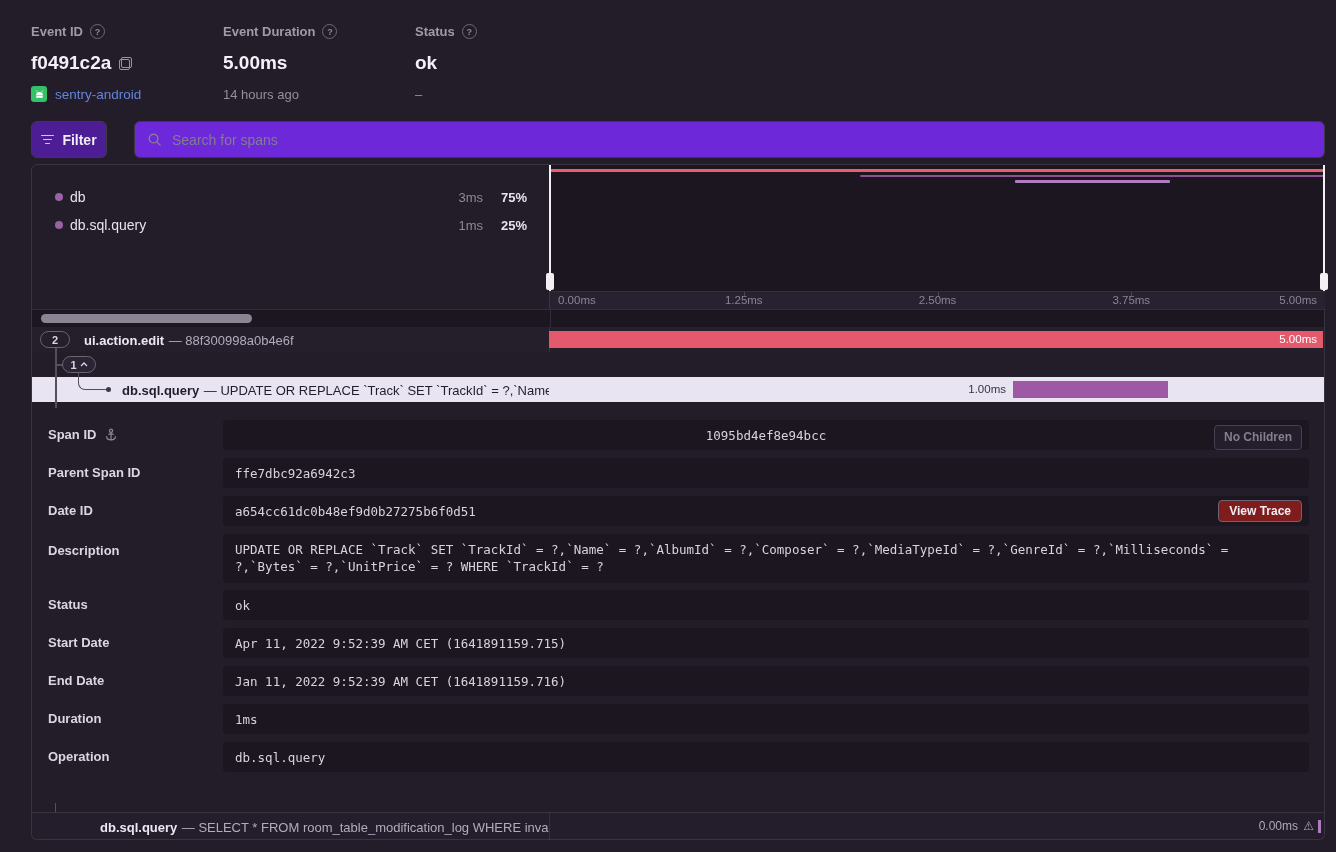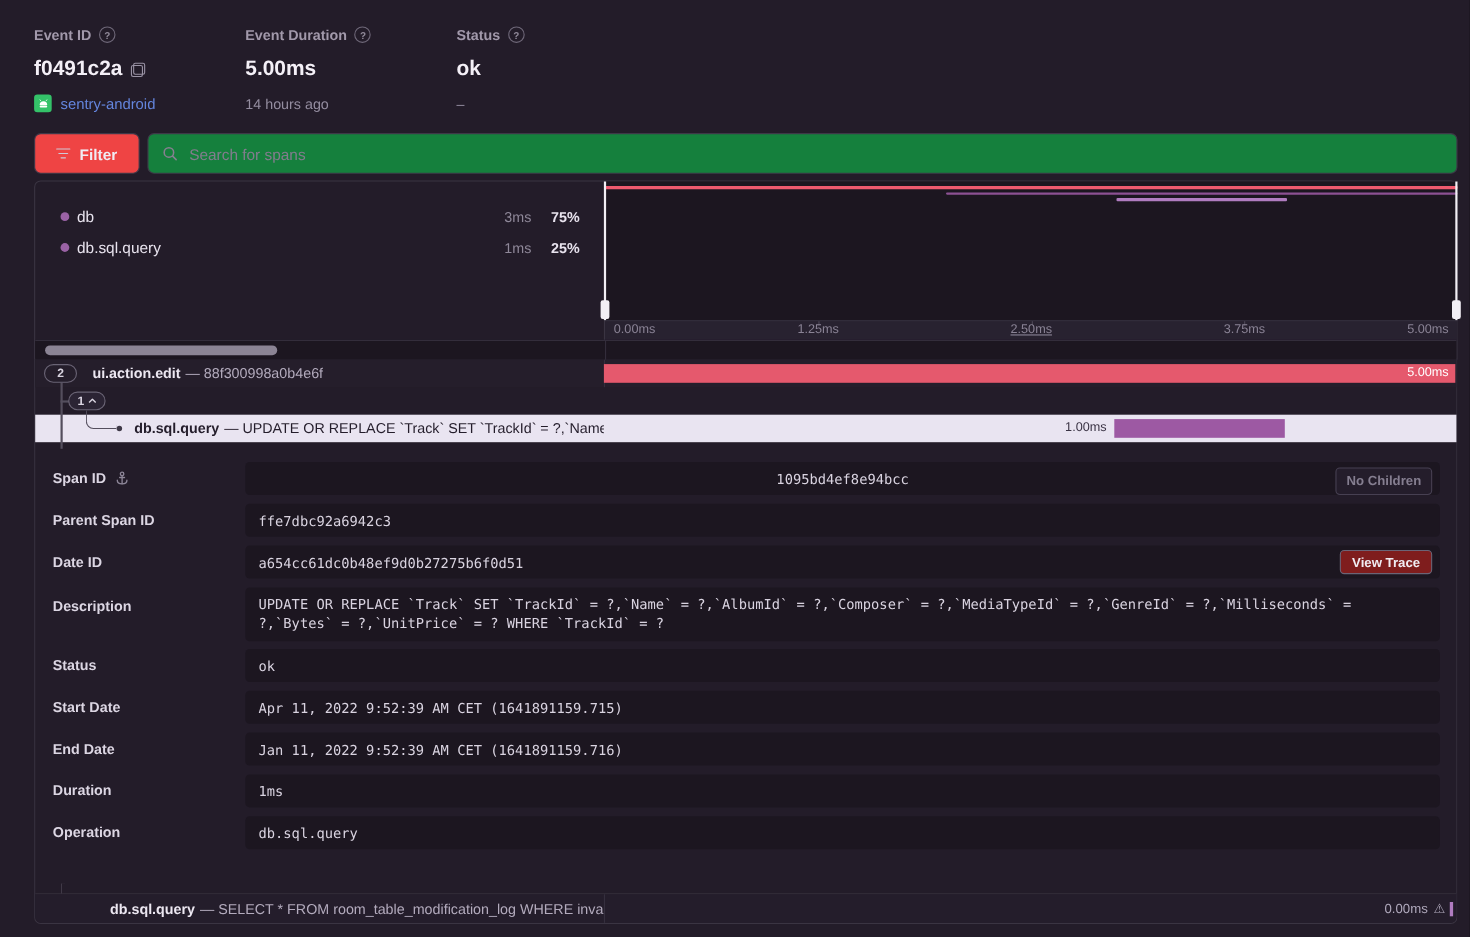--- a/index.html
+++ b/index.html
@@ -17,29 +17,29 @@
     font-size:9px; font-weight:bold; color:#8f8898; cursor:pointer; }
   .meta-value { margin-top:13px; font-size:19px; font-weight:bold; color:#f4f0f7; display:flex; align-items:center; gap:8px; }
   .meta-sub { margin-top:13px; font-size:13px; color:#948da0; }
   .copy-icon { position:relative; width:13px; height:13px; display:inline-block; cursor:pointer; }
   .copy-icon::before { content:""; position:absolute; left:0; bottom:0; width:9px; height:9px; border:1.4px solid #9a93a5; border-radius:2px; }
   .copy-icon::after { content:""; position:absolute; right:0; top:0; width:9px; height:9px; border:1.4px solid #9a93a5; border-radius:2px; }
   .project-row { margin-top:12px; display:flex; align-items:flex-end; gap:8px; }
   .android-icon { width:16px; height:16px; border-radius:3px; display:inline-flex; align-items:center; justify-content:center; }
   .project-link { font-size:13.5px; text-decoration:none; cursor:pointer; }
   
-  .filter-btn { position:absolute; left:31px; top:121px; width:96px; height:37px;
-    border:1px solid #3e3848; border-radius:6px; background:#ef4444;
+  .filter-btn { position:absolute; left:31px; top:121px; width:76px; height:37px;
+    border:1px solid #3e3848; border-radius:6px; background:#4c1d95;
     display:flex; align-items:center; justify-content:center; gap:8px; cursor:pointer; }
   .filter-btn span.lbl { font-size:14px; font-weight:bold; color:#f0ecf3; }
   .filter-icon { display:inline-flex; flex-direction:column; gap:2.5px; align-items:center; }
   .filter-icon i { display:block; height:1.6px; background:#cfc9d6; border-radius:1px; }
   .filter-icon i:nth-child(1){ width:13px; } .filter-icon i:nth-child(2){ width:9px; } .filter-icon i:nth-child(3){ width:5px; }
   .search-box { position:absolute; left:134px; top:121px; width:1191px; height:37px;
-    border:1px solid #3e3848; border-radius:6px; background:#15803d;
+    border:1px solid #3e3848; border-radius:6px; background:#6d28d9;
     display:flex; align-items:center; padding:0 12px; gap:10px; }
   .search-input { flex:1; background:transparent; border:none; outline:none;
     font-size:14px; color:#e8e3ee; font-family:"Liberation Sans", sans-serif; }
   .search-input::placeholder { color:#837c8e; }
   
   .timeline-panel { position:absolute; left:31px; top:164px; width:1294px; height:163px;
     border:1px solid #3a3442; border-radius:6px 6px 0 0; }
   .legend-pane { position:absolute; left:0; top:0; width:518px; height:144px; border-right:1px solid #3a3442; }
   .legend-row { position:absolute; left:0; width:100%; height:28px; display:flex; align-items:center; cursor:pointer; }
   .legend-dot { position:absolute; left:23px; width:8px; height:8px; border-radius:50%; }
@@ -199,21 +199,21 @@
           <span class="mm-grip"></span>
         </div>
     </div>
 
     <div class="axis-strip">
       <span class="axis-tickmark" style="left:25%;"></span>
       <span class="axis-tickmark" style="left:50%;"></span>
       <span class="axis-tickmark" style="left:75%;"></span>
       <span class="t" style="left:8px;">0.00ms</span>
       <span class="t" style="left:25%; transform:translateX(-50%);">1.25ms</span>
-      <span class="t" style="left:50%; transform:translateX(-50%);text-decoration:underline;">2.50ms</span>
+      <span class="t" style="left:50%; transform:translateX(-50%);">2.50ms</span>
       <span class="t" style="left:75%; transform:translateX(-50%);">3.75ms</span>
       <span class="t" style="right:8px;">5.00ms</span>
     </div>
 
     <div class="hscroll-strip">
       <div class="hscroll-thumb"></div>
       <div class="hscroll-divider"></div>
     </div>
   </div>
 

